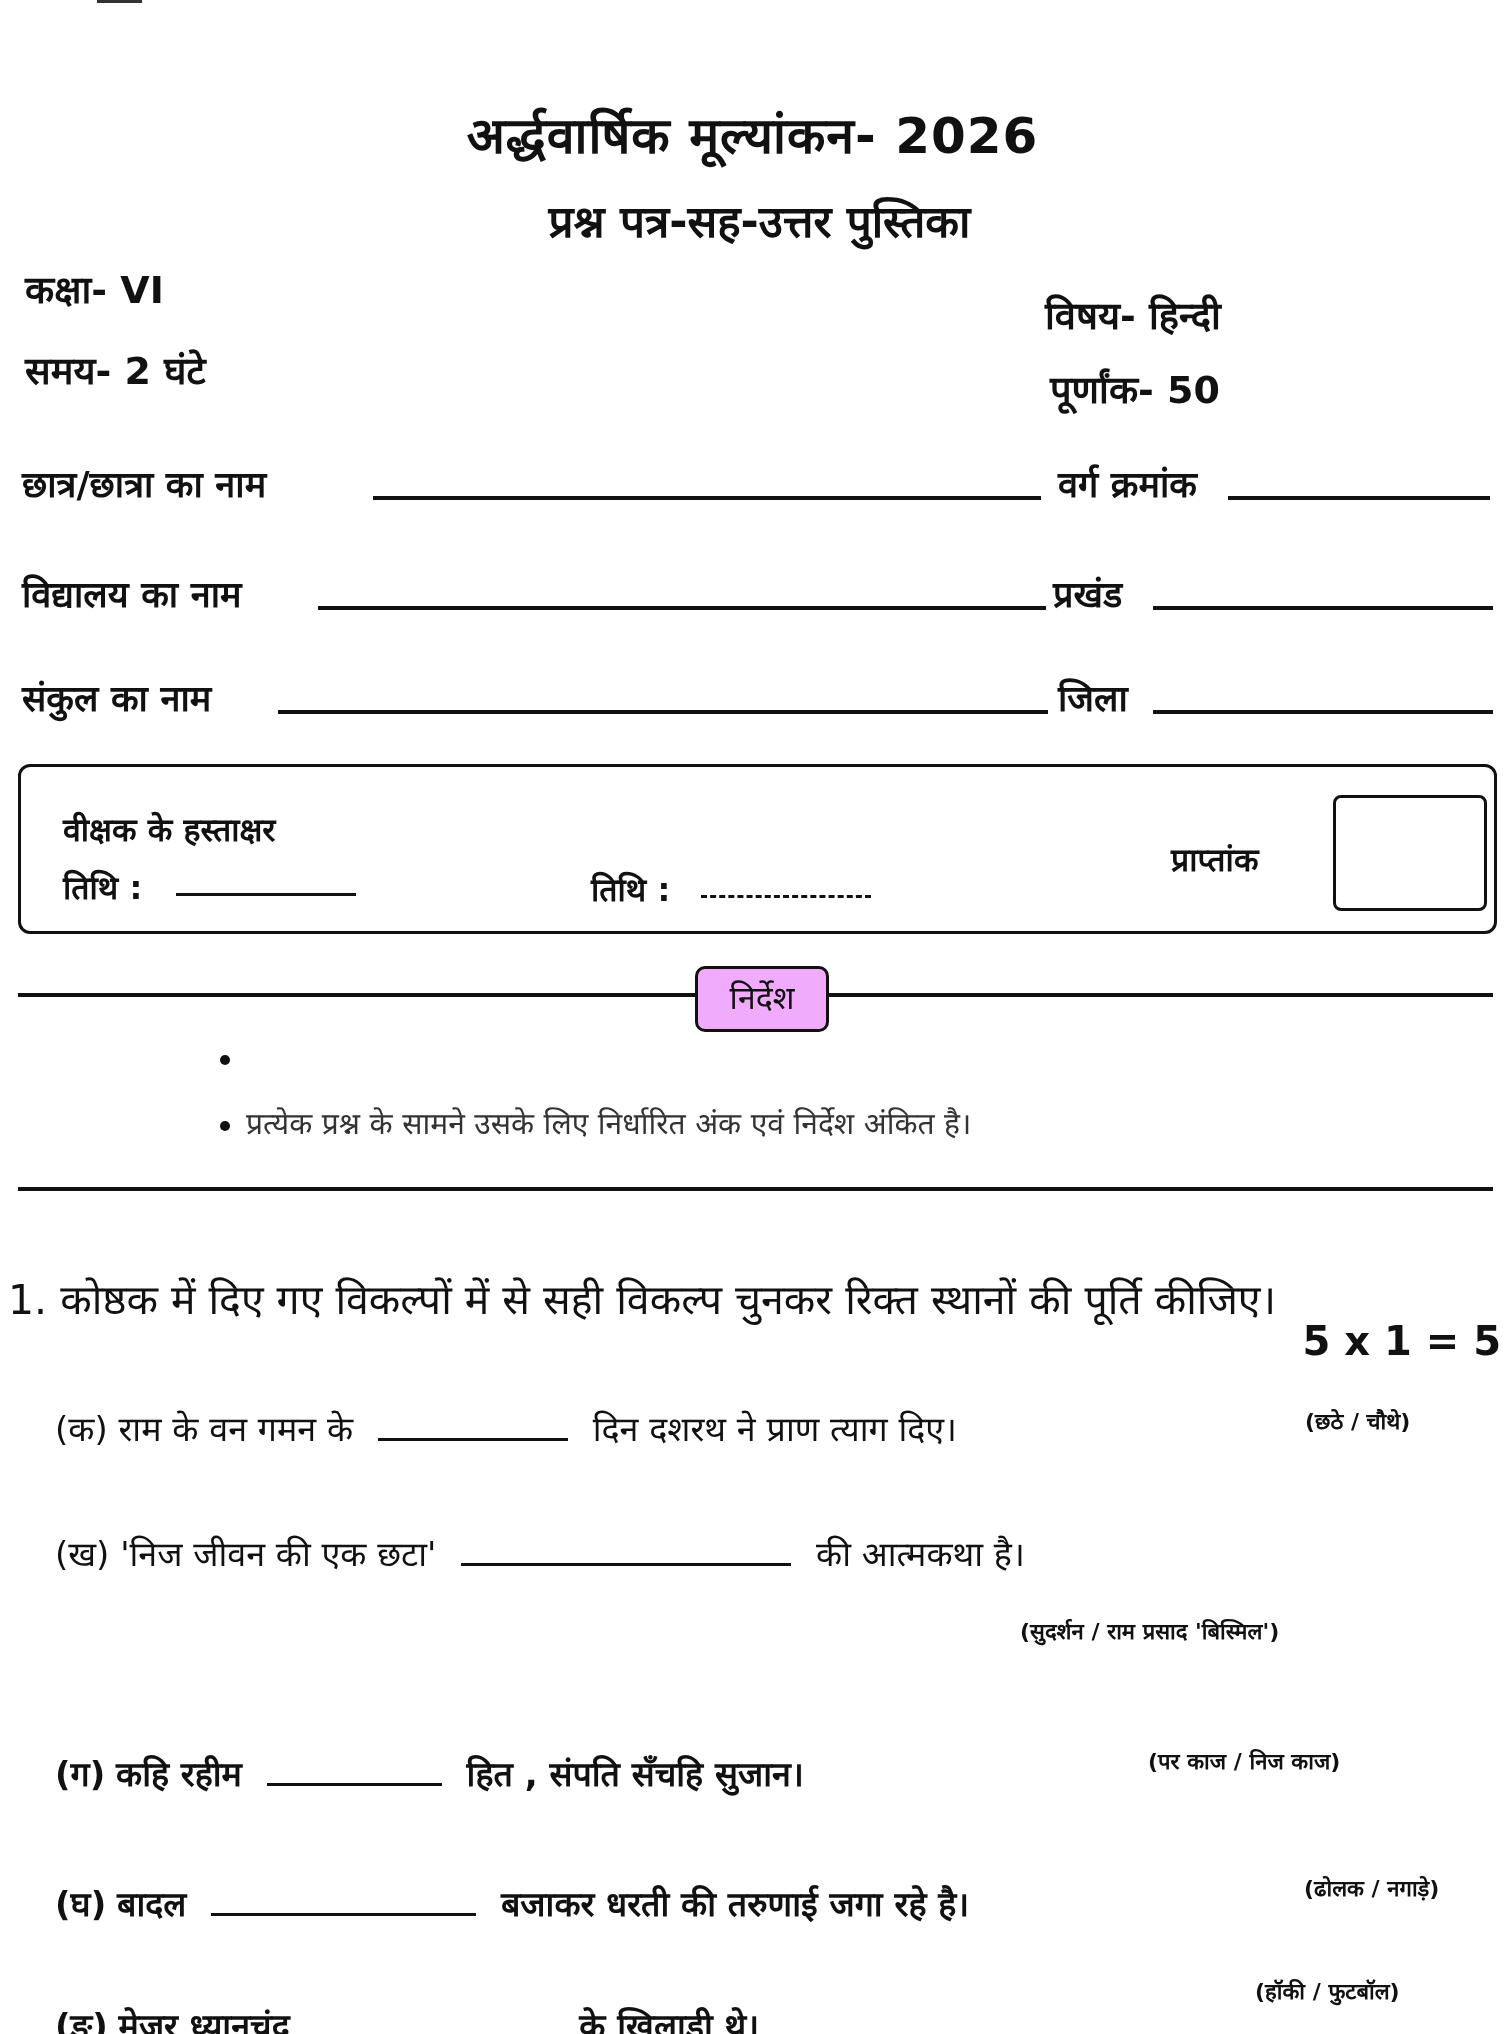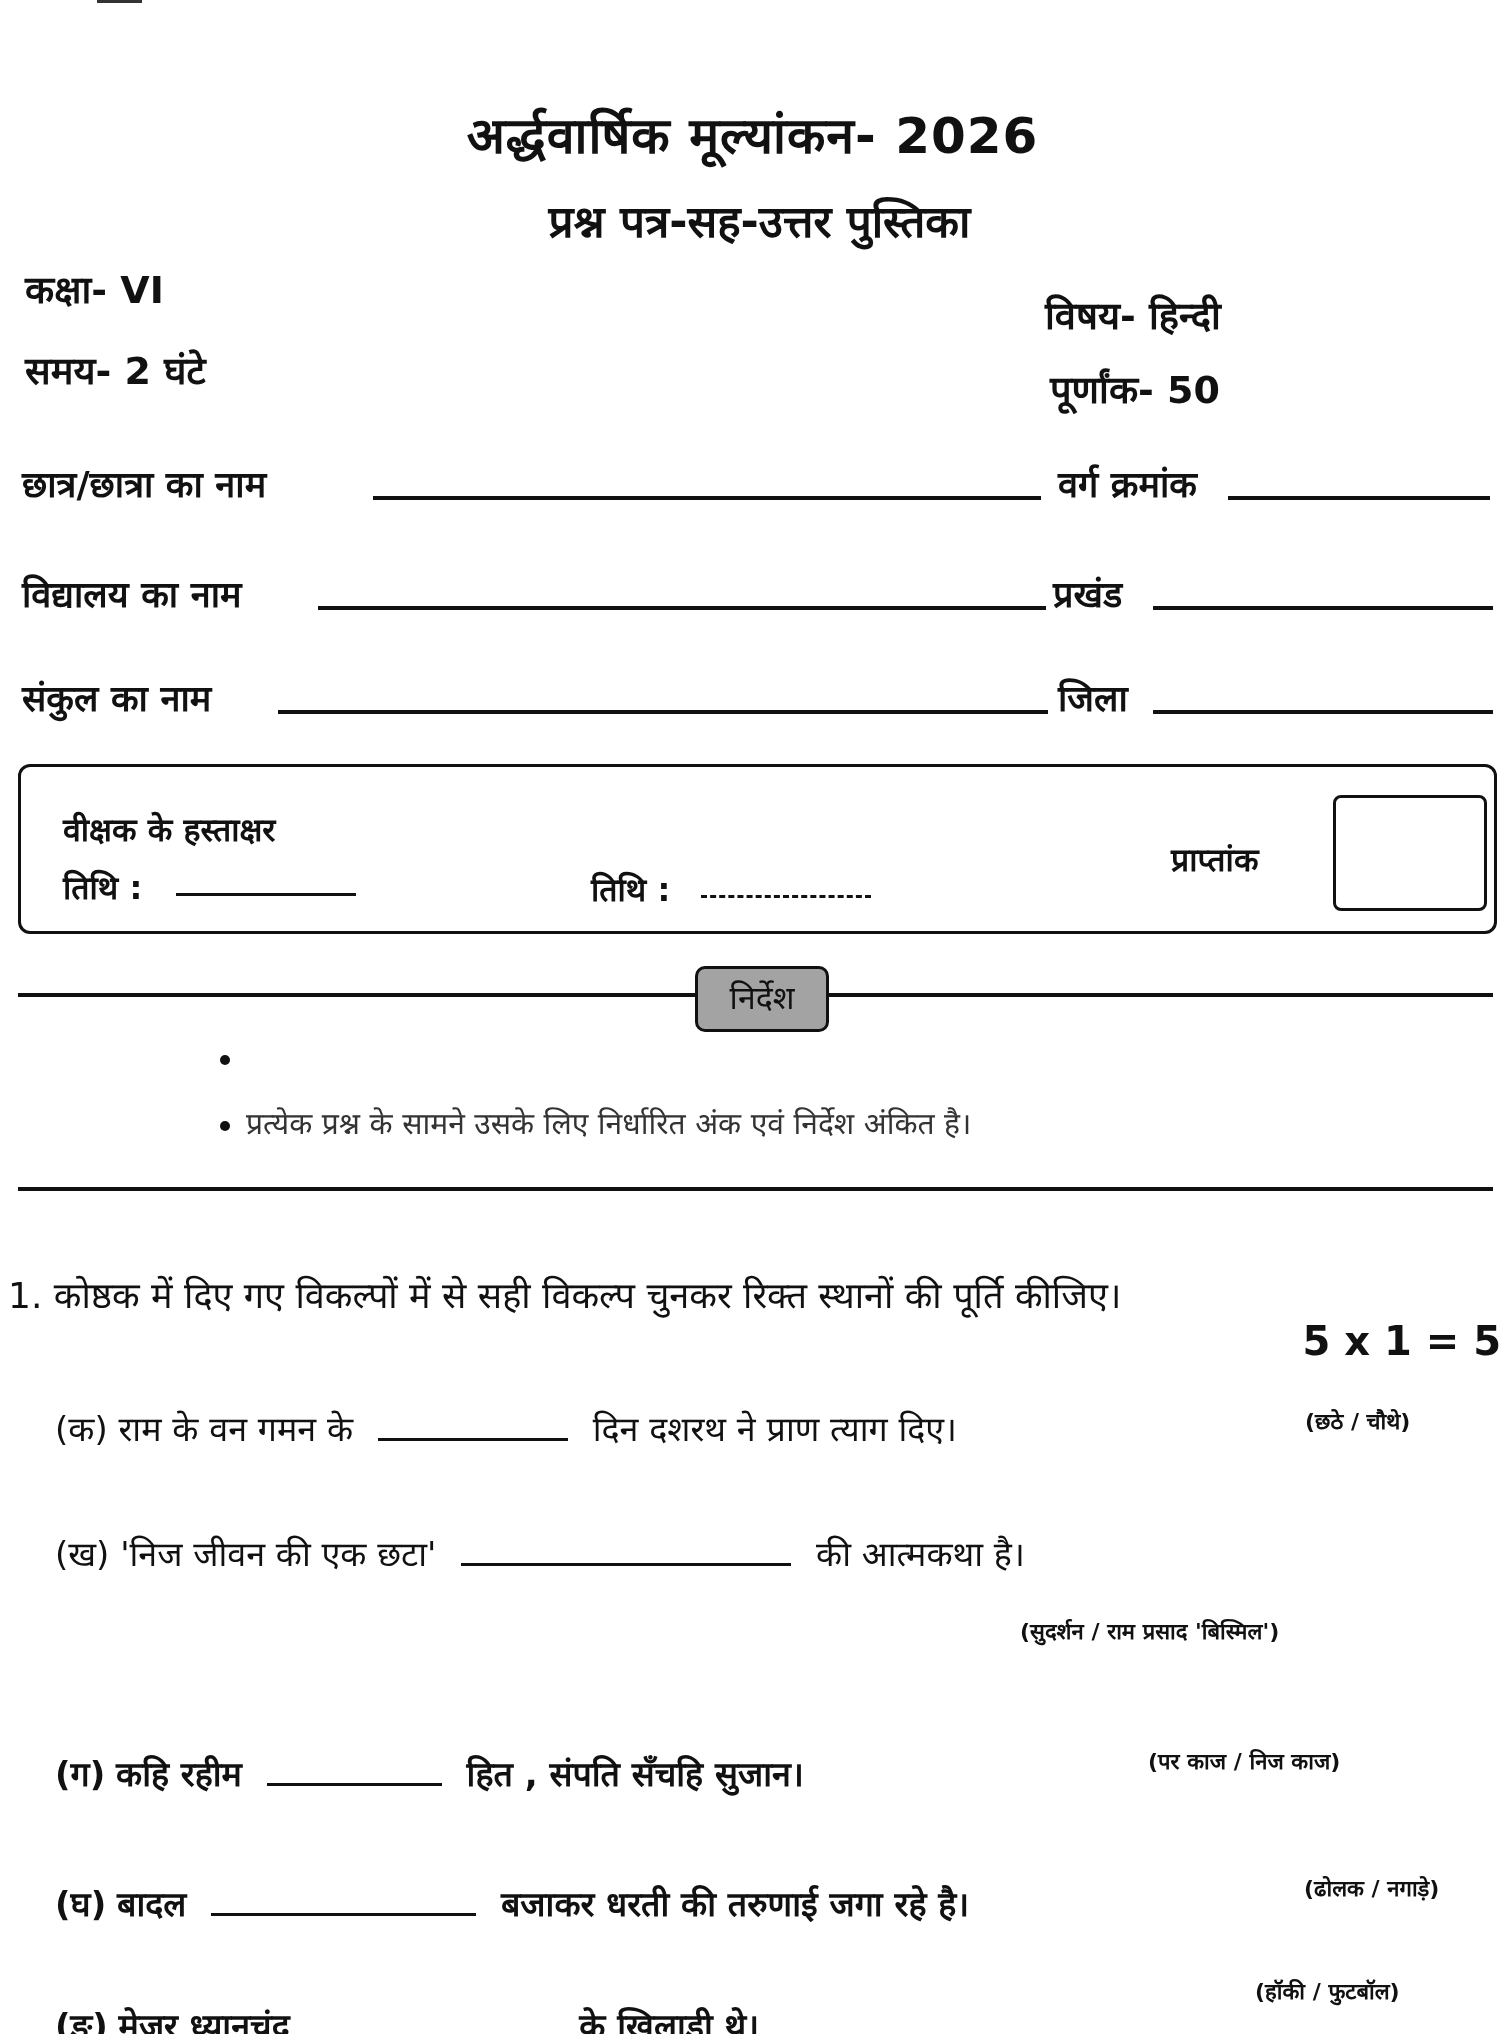--- a/index.html
+++ b/index.html
@@ -13,25 +13,25 @@
   .field-label { position: absolute; font-size: 36px; font-weight: bold; bottom: 0; white-space: nowrap; }
   .field-line { position: absolute; border-bottom: 4px solid #111; bottom: 8px; }
   .sig-box { position: absolute; left: 18px; top: 764px; width: 1473px; height: 164px;
              border: 3px solid #111; border-radius: 12px; }
   .sig-label { position: absolute; font-size: 32px; font-weight: bold; white-space: nowrap; }
   .date-line { position: absolute; border-bottom: 3px solid #111; }
   .score-box { position: absolute; left: 1312px; top: 28px; width: 148px; height: 110px;
                border: 3px solid #111; border-radius: 8px; }
   .rule { position: absolute; left: 18px; width: 1475px; border-top: 4px solid #111; }
   .nirdesh-box { position: absolute; left: 695px; top: 966px; width: 128px; height: 60px;
-                 border: 3px solid #111; border-radius: 10px; background: #a3a3a3;
+                 border: 3px solid #111; border-radius: 10px; background: #f0abfc;
                  font-size: 32px; text-align: center; line-height: 58px; }
   .instr { position: absolute; left: 220px; font-size: 30px; color: #333; white-space: nowrap; }
   .bullet { display: inline-block; width: 10px; height: 10px; background: #111; border-radius: 50%; margin-right: 16px; vertical-align: middle; }
-  .q-main { position: absolute; left: 8px; top: 1270px; font-size: 36px; white-space: nowrap; }
+  .q-main { position: absolute; left: 8px; top: 1270px; font-size: 41px; white-space: nowrap; }
   .q-marks { position: absolute; right: 4px; top: 1318px; font-size: 40px; font-weight: bold; }
   .sub-q { position: absolute; left: 55px; font-size: 34px; white-space: nowrap; }
   .sub-q .blank { display: inline-block; border-bottom: 3px solid #111; vertical-align: baseline; margin: 0 14px; height: 6px; }
   .opts { position: absolute; font-size: 22px; white-space: nowrap; font-weight: bold; }
   .heavy { font-weight: bold; }
 </style>
 </head>
 <body>
 
 <div class="abs" style="left:97px;top:0;width:45px;border-top:3px solid #333;"></div>

